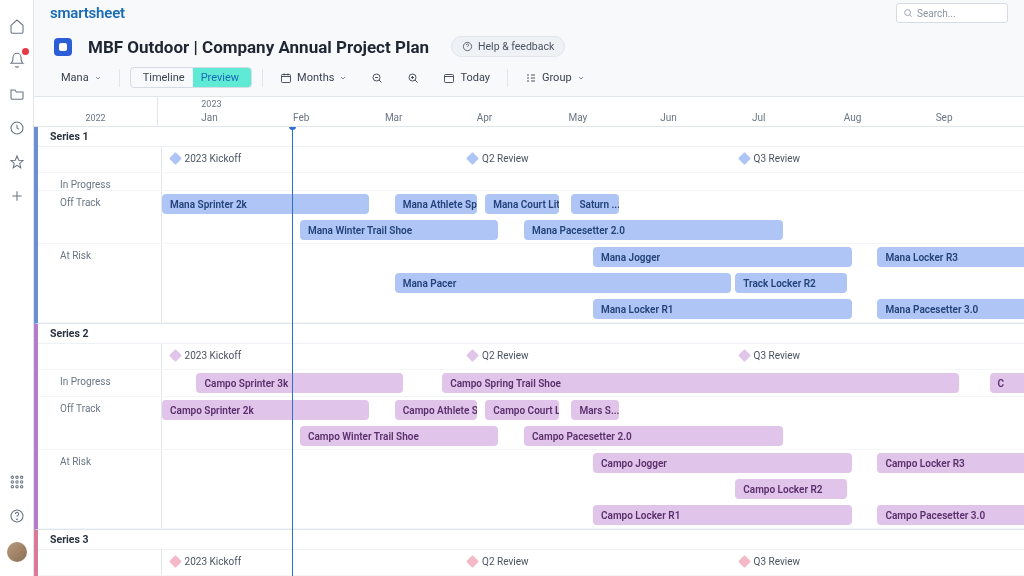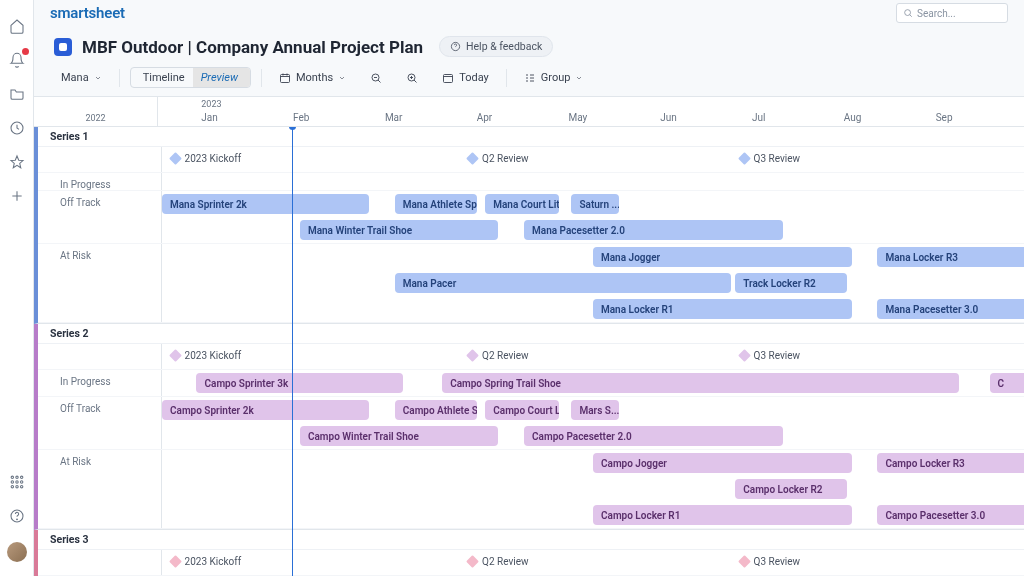--- a/index.html
+++ b/index.html
@@ -15,34 +15,34 @@
 .leftnav .avatar { width: 20px; height: 20px; border-radius: 50%; background: linear-gradient(135deg,#b89a7d,#8b6f52); margin-bottom: 14px; }
 
 .content { flex: 1; display: flex; flex-direction: column; }
 
 .topbar { height: 26px; display: flex; align-items: center; padding: 0 16px; }
 .brand { font-size: 15px; font-weight: 600; color: #1a6bb5; letter-spacing: -0.2px; }
 .topbar .grow { flex: 1; }
 .search { background: #fff; border: 1px solid #d6dce3; border-radius: 3px; height: 20px; width: 112px; display: flex; align-items: center; padding: 0 6px; gap: 4px; font-size: 10px; color: #8a94a2; }
 .search svg { width: 10px; height: 10px; stroke: #8a94a2; fill: none; stroke-width: 2; }
 
-.titlebar { display: flex; align-items: center; padding: 10px 16px 10px 20px; gap: 10px; }
+.titlebar { display: flex; align-items: center; padding: 10px 16px 10px 20px; gap: 16px; }
 .titlebar .doc-icon { width: 18px; height: 18px; border-radius: 4px; background: #2a5dd6; display: flex; align-items: center; justify-content: center; }
 .titlebar .doc-icon::after { content: ""; width: 8px; height: 8px; border-radius: 2px; background: #fff; }
 .titlebar h1 { font-size: 17px; font-weight: 700; color: #1f2633; }
 .help-btn { margin-left: 6px; display: flex; align-items: center; gap: 5px; background: #eef1f5; border: 1px solid #e0e5ec; border-radius: 12px; padding: 3px 10px; font-size: 10.5px; color: #4a5361; cursor: pointer; }
 .help-btn svg { width: 11px; height: 11px; stroke: #4a5361; fill: none; stroke-width: 1.8; }
 
 .toolbar { display: flex; align-items: center; padding: 0 20px 8px 20px; gap: 10px; border-bottom: 1px solid #e1e6eb; font-size: 11px; color: #3a4250; }
 .tbtn { display: flex; align-items: center; gap: 5px; padding: 3px 7px; border-radius: 3px; cursor: pointer; }
 .tbtn svg { width: 12px; height: 12px; stroke: #3a4250; fill: none; stroke-width: 1.8; }
 .tbtn .chev { width: 8px; height: 8px; }
 .seg { display: flex; align-items: center; border: 1px solid #d6dce3; border-radius: 4px; overflow: hidden; }
 .seg .s { padding: 3px 8px; display: flex; align-items: center; gap: 4px; }
-.seg .s.active { background: #e5e5e5; color: #1a6bb5; font-style: italic; }
+.seg .s.active { background: #5eead4; color: #1a6bb5; }
 .divider { width: 1px; height: 18px; background: #e1e6eb; }
 
 .timeline-wrap { flex: 1; overflow: hidden; position: relative; background: #fff; }
 .time-header { height: 30px; border-bottom: 1px solid #e1e6eb; display: flex; font-size: 10px; color: #6a7584; }
 .time-header .left-col { width: 124px; border-right: 1px solid #e1e6eb; display: flex; align-items: flex-end; justify-content: center; padding-bottom: 3px; }
 .time-header .months { flex: 1; position: relative; }
 .time-header .mon { position: absolute; bottom: 3px; }
 .time-header .year-tick { position: absolute; top: 2px; font-size: 9px; }
 
 .body-scroll { position: relative; height: calc(100% - 30px); overflow: hidden; }

